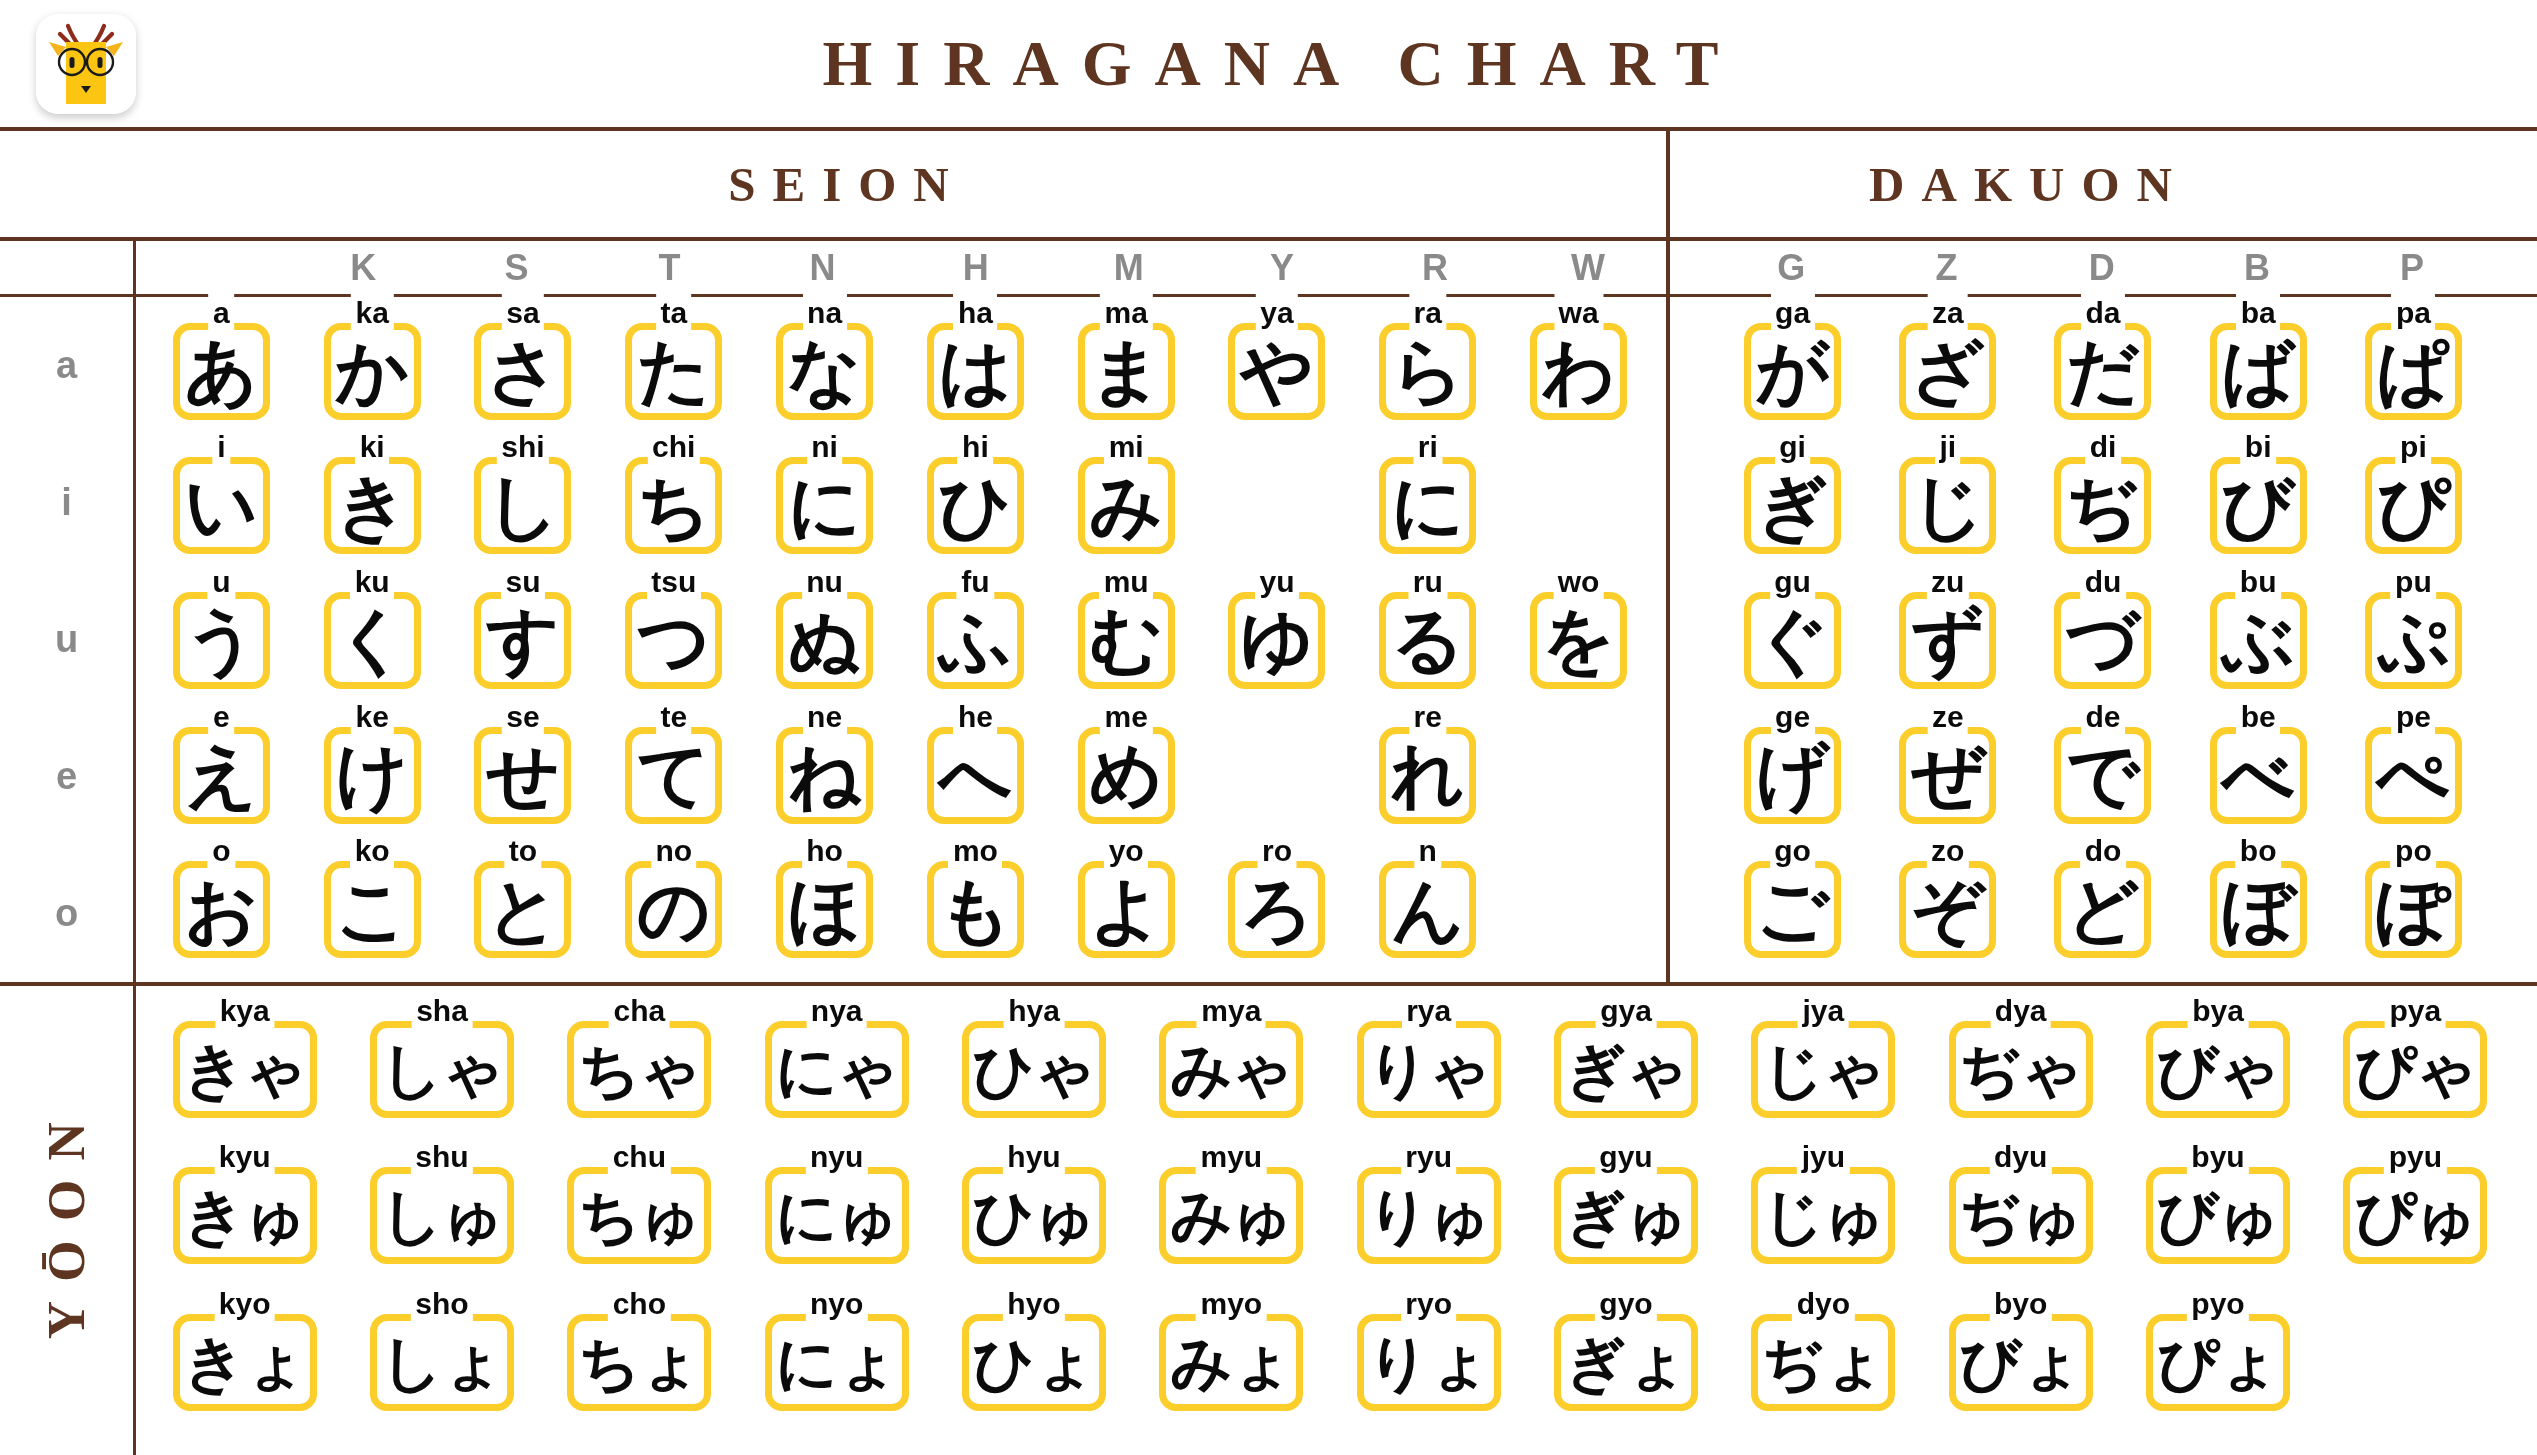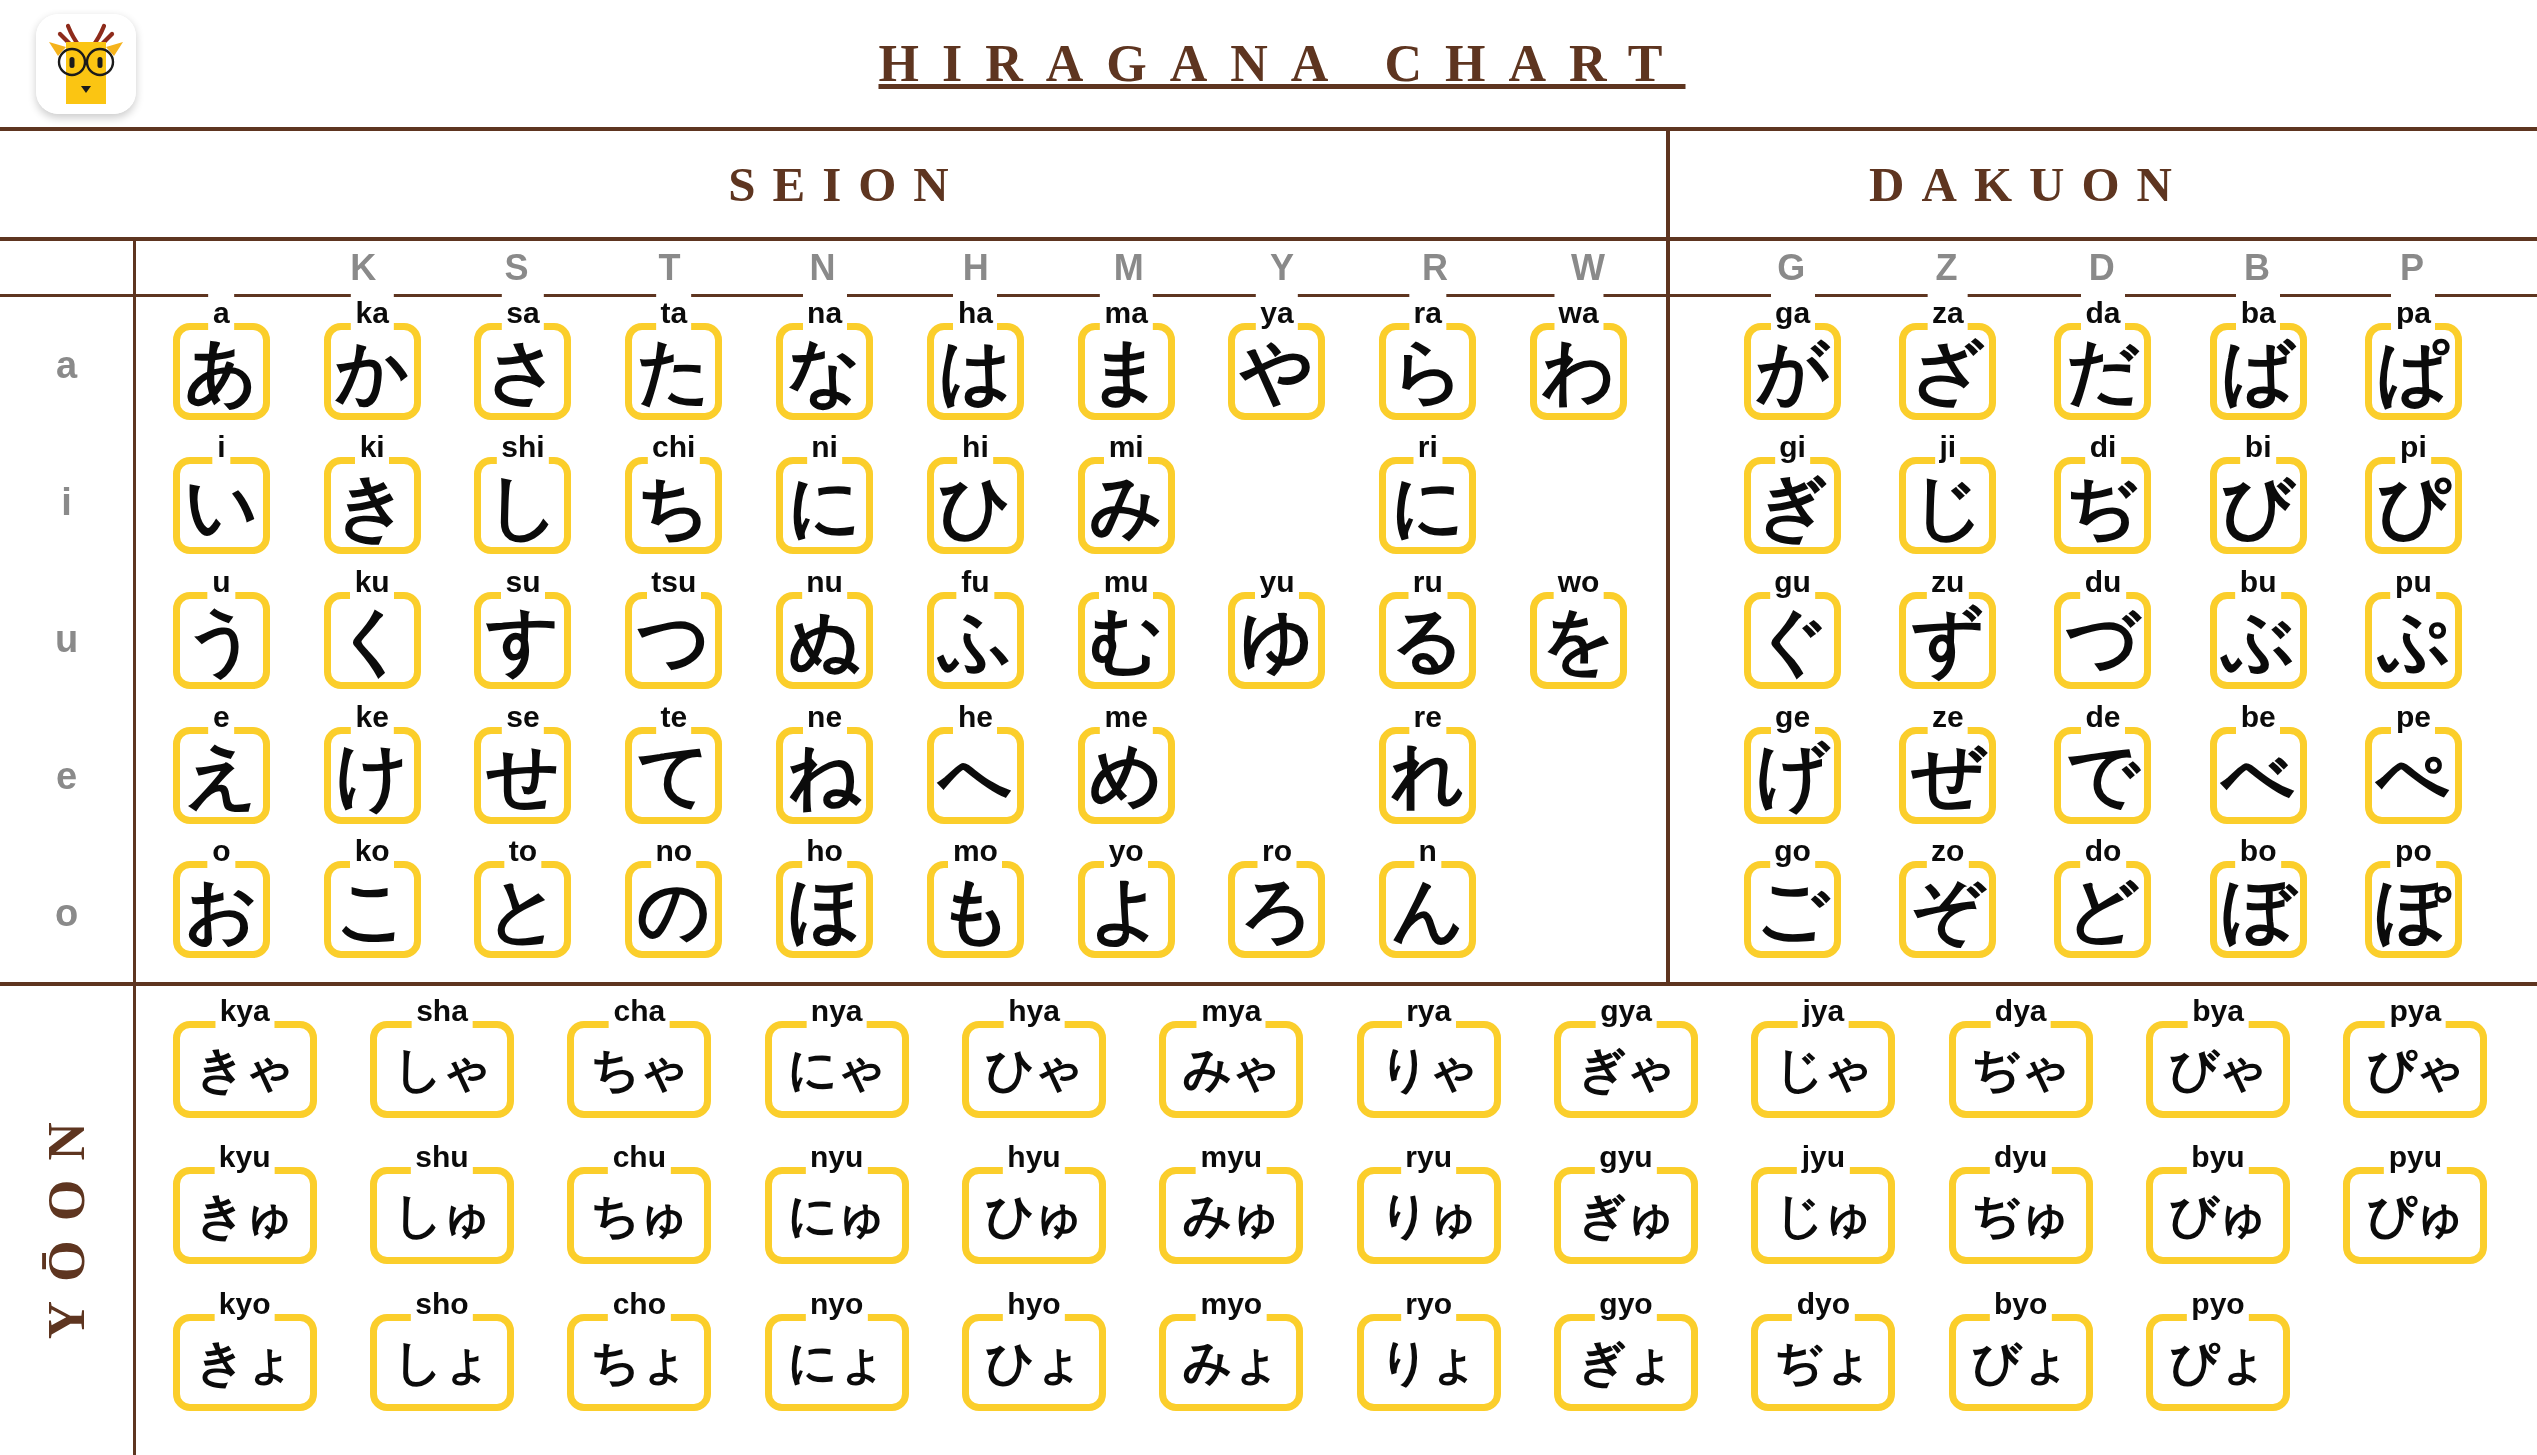--- a/index.html
+++ b/index.html
@@ -41,26 +41,25 @@
     box-shadow: 0 3.2px 9px rgba(0,0,0,.20);
     overflow: hidden;
   }
   .logo svg { display: block; width: 100px; height: 100px; }
 
   .maintitle {
     position: absolute; left: 0; top: 0; width: 2538px; height: 127px;
     display: flex; align-items: center; justify-content: center;
     font-family: "Liberation Serif", serif;
     font-weight: bold;
-    font-size: 52px;
+    font-size: 64px;
     letter-spacing: 23px;
     color: #5e3520;
     padding-left: 26px;
     white-space: nowrap;
-    text-decoration: underline;
   }
 
   
   .sectitle {
     position: absolute; top: 131px; height: 106px;
     display: flex; align-items: center; justify-content: center;
     font-family: "Liberation Serif", serif;
     font-weight: bold;
     font-size: 49px;
     letter-spacing: 17px;
@@ -146,21 +145,21 @@
   .grid-seion .card, .grid-dakuon .card { width: 97px; height: 97px; }
   .grid-yoon  .card { width: 144px; height: 97px; }
 
   .kana {
     font-family: "DejaVu Sans", sans-serif;
     font-weight: bold;
     color: #0b0b0b;
     line-height: 1;
   }
   .grid-seion .kana, .grid-dakuon .kana { font-size: 72px; }
-  .grid-yoon  .kana { font-size: 49px; letter-spacing: -1.3px; }
+  .grid-yoon  .kana { font-size: 61px; letter-spacing: -1.3px; }
 
   
   .romaji {
     position: absolute;
     top: -36px;
     left: 50%;
     transform: translateX(-50%);
     background: #ffffff;
     padding: 0 4.5px;
     font-family: "Liberation Sans", sans-serif;

